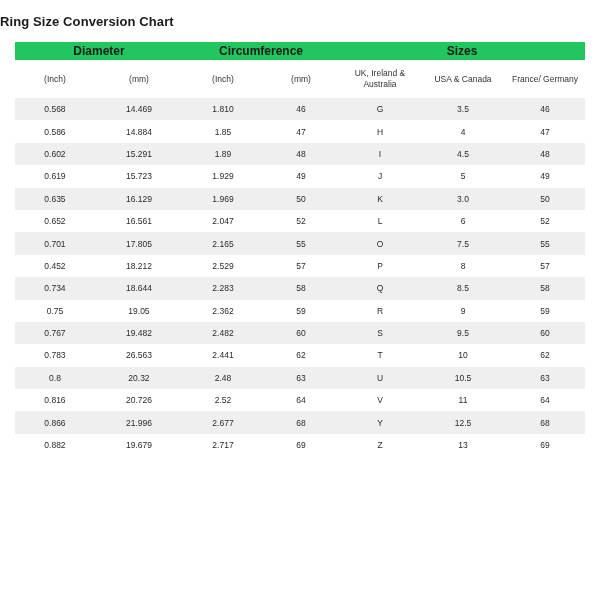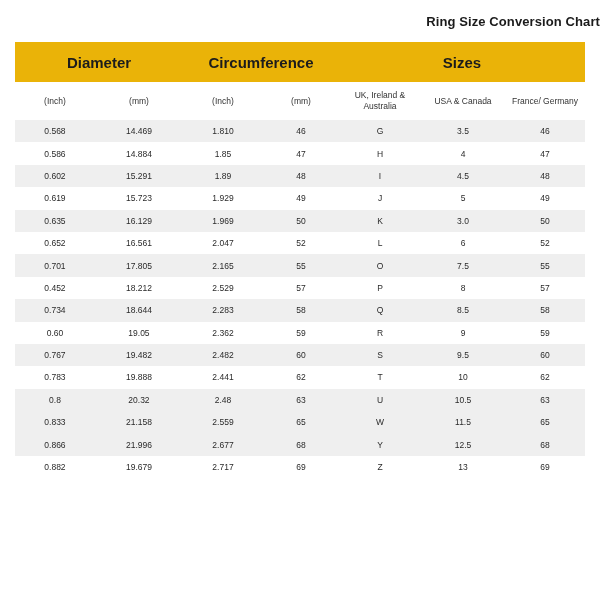--- a/index.html
+++ b/index.html
@@ -15,46 +15,46 @@
     overflow: hidden;
   }
   .page {
     width: 600px;
     height: 600px;
     box-sizing: border-box;
     padding: 0;
     position: relative;
   }
   .title {
-    text-align: right;
+    text-align: left;
     font-size: 13px;
     font-weight: bold;
     color: #1b1b1b;
     padding: 14px 0 13px 0;
     letter-spacing: 0.1px;
   }
   table.chart {
     border-collapse: collapse;
     width: 570px;
     margin: 0 auto;
     table-layout: fixed;
   }
   table.chart td, table.chart th {
     text-align: center;
     vertical-align: middle;
     font-weight: normal;
     padding: 0;
   }
   
   tr.group-row th {
-    height: 40px;
-    font-size: 15px;
+    height: 18px;
+    font-size: 12px;
     font-weight: bold;
     color: #1c1c1c;
-    background: #eab308;
+    background: #22c55e;
   }
   
   tr.sub-row th {
     height: 34px;
     font-size: 8.5px;
     color: #333333;
     background: #ffffff;
     line-height: 1.25;
     padding: 2px 2px;
   }
@@ -187,63 +187,63 @@
         <tr class="data-row odd">
           <td>0.734</td>
           <td>18.644</td>
           <td>2.283</td>
           <td>58</td>
           <td>Q</td>
           <td>8.5</td>
           <td>58</td>
         </tr>
         <tr class="data-row even">
-          <td>0.60</td>
+          <td>0.75</td>
           <td>19.05</td>
           <td>2.362</td>
           <td>59</td>
           <td>R</td>
           <td>9</td>
           <td>59</td>
         </tr>
         <tr class="data-row odd">
           <td>0.767</td>
           <td>19.482</td>
           <td>2.482</td>
           <td>60</td>
           <td>S</td>
           <td>9.5</td>
           <td>60</td>
         </tr>
         <tr class="data-row even">
           <td>0.783</td>
-          <td>19.888</td>
+          <td>26.563</td>
           <td>2.441</td>
           <td>62</td>
           <td>T</td>
           <td>10</td>
           <td>62</td>
         </tr>
         <tr class="data-row odd">
           <td>0.8</td>
           <td>20.32</td>
           <td>2.48</td>
           <td>63</td>
           <td>U</td>
           <td>10.5</td>
           <td>63</td>
         </tr>
-        <tr class="data-row odd">
-          <td>0.833</td>
-          <td>21.158</td>
-          <td>2.559</td>
-          <td>65</td>
-          <td>W</td>
-          <td>11.5</td>
-          <td>65</td>
+        <tr class="data-row even">
+          <td>0.816</td>
+          <td>20.726</td>
+          <td>2.52</td>
+          <td>64</td>
+          <td>V</td>
+          <td>11</td>
+          <td>64</td>
         </tr>
         <tr class="data-row odd">
           <td>0.866</td>
           <td>21.996</td>
           <td>2.677</td>
           <td>68</td>
           <td>Y</td>
           <td>12.5</td>
           <td>68</td>
         </tr>

